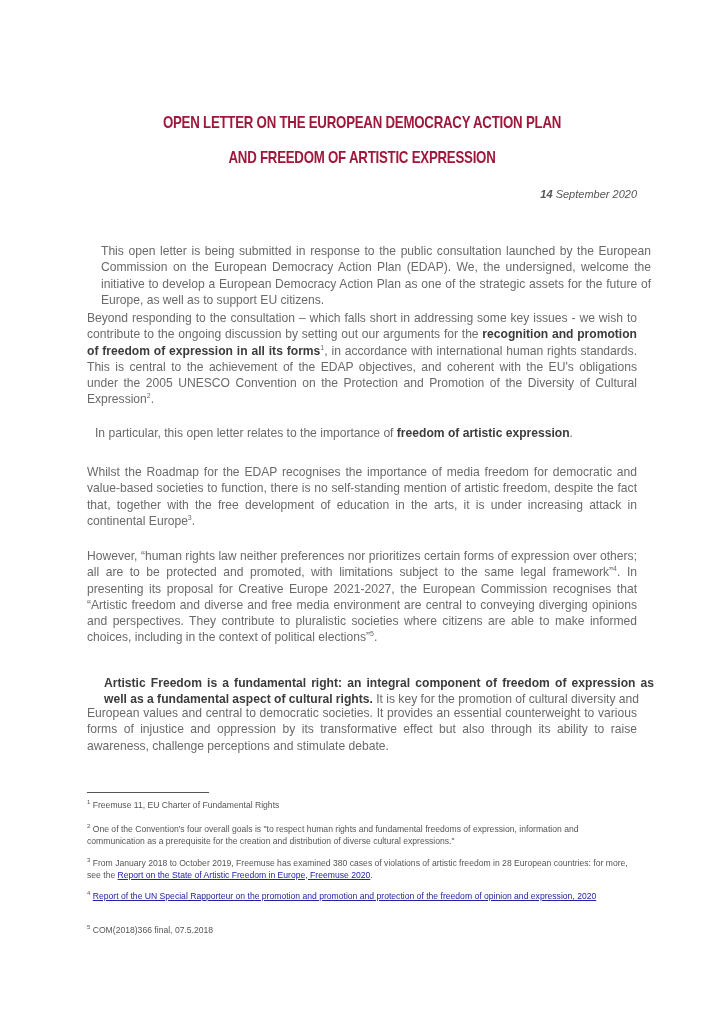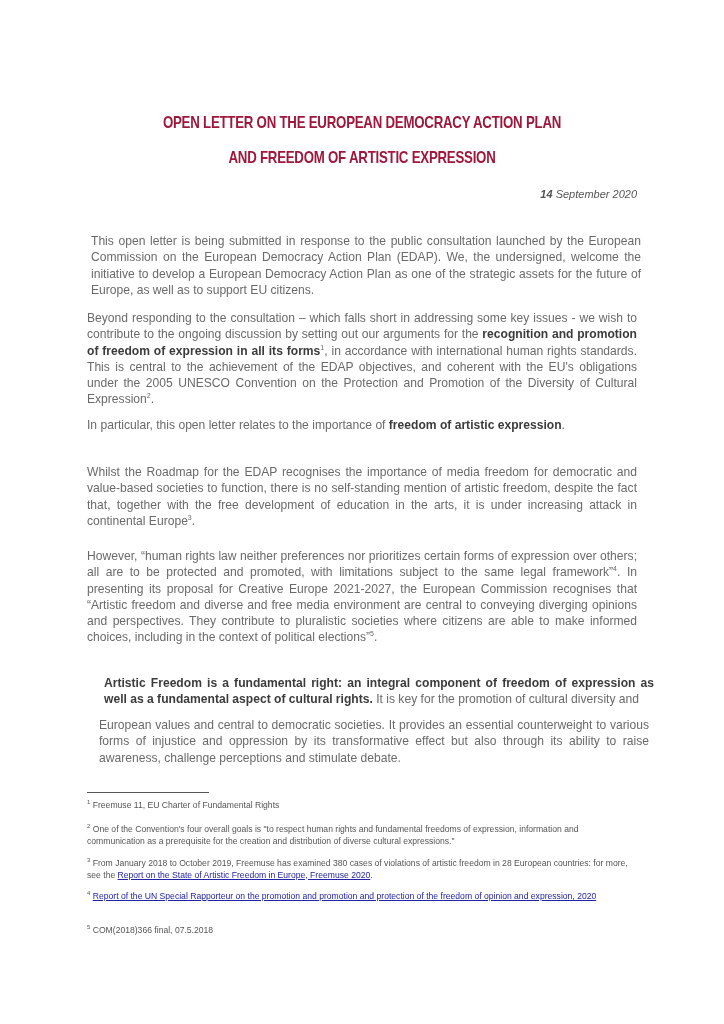--- a/index.html
+++ b/index.html
@@ -93,33 +93,33 @@
 </head>
 <body>
 
 <div class="page">
 
   <div class="title l1">OPEN LETTER ON THE EUROPEAN DEMOCRACY ACTION PLAN</div>
   <div class="title l2">AND FREEDOM OF ARTISTIC EXPRESSION</div>
 
   <div class="date"><b>14</b><span> September 2020</span></div>
 
-  <p class="body-text" id="p1" style="margin:4px">This open letter is being submitted in response to the public consultation launched by the European Commission on the European Democracy Action Plan (EDAP). We, the undersigned, welcome the initiative to develop a European Democracy Action Plan as one of the strategic assets for the future of Europe, as well as to support EU citizens.</p>
+  <p class="body-text" id="p1" style="margin:14px">This open letter is being submitted in response to the public consultation launched by the European Commission on the European Democracy Action Plan (EDAP). We, the undersigned, welcome the initiative to develop a European Democracy Action Plan as one of the strategic assets for the future of Europe, as well as to support EU citizens.</p>
 
   <p class="body-text" id="p2" style="margin:0"><span>Beyond responding to the consultation – which falls short in addressing some key issues - we wish to contribute to the ongoing discussion by setting out our arguments for the </span><b>recognition and promotion of freedom of expression in all its forms</b><sup>1</sup><span>, in accordance with international human rights standards. This is  central to the achievement of the EDAP objectives, and coherent with the EU's obligations under the 2005 UNESCO Convention on the Protection and Promotion of the Diversity of Cultural Expression</span><sup>2</sup><span>.</span></p>
 
-  <p class="body-text last-line-left" id="p3" style="margin:0"><span>In particular, this open letter relates to the importance of </span><b>freedom of artistic expression</b><span>.</span><br></p>
+  <p class="body-text last-line-left" id="p3" style="margin:8px"><span>In particular, this open letter relates to the importance of </span><b>freedom of artistic expression</b><span>.</span><br></p>
 
   <p class="body-text" id="p4" style="margin:0"><span>Whilst the Roadmap for the EDAP recognises the importance of media freedom for democratic and value-based societies to function, there is no self-standing mention of artistic freedom, despite the fact that, together with the free development of education in the arts, it is under increasing attack in continental Europe</span><sup>3</sup><span>.</span></p>
 
   <p class="body-text" id="p5" style="margin:0"><span>However, “human rights law neither preferences nor prioritizes certain forms of expression over others; all are to be protected and promoted, with limitations subject to the same legal framework”</span><sup>4</sup><span>. In presenting its proposal for Creative Europe 2021-2027, the European Commission recognises that “Artistic freedom and diverse and free media environment are central to conveying diverging opinions and perspectives. They contribute to pluralistic societies where citizens are able to make informed choices, including in the context of political elections”</span><sup>5</sup><span>.</span></p>
 
   <p class="body-text" id="p6" style="margin:17px"><b>Artistic Freedom is a fundamental right: an integral component of freedom of expression as well as a fundamental aspect of cultural rights.</b><span> It is key for the promotion of cultural diversity and</span></p>
 
-  <p class="body-text" id="p7" style="margin:12px">European values and central to democratic societies. It provides an essential counterweight to various forms of injustice and oppression by its transformative effect but also through its ability to raise awareness, challenge perceptions and stimulate debate.</p>
+  <p class="body-text" id="p7" style="margin:0">European values and central to democratic societies. It provides an essential counterweight to various forms of injustice and oppression by its transformative effect but also through its ability to raise awareness, challenge perceptions and stimulate debate.</p>
 
   <div class="sep"></div>
 
   <div class="fn" id="fn1"><sup>1</sup><span> Freemuse 11, EU Charter of Fundamental Rights</span></div>
 
   <div class="fn" id="fn2"><sup>2</sup><span> One of the Convention's four overall goals is "to respect human rights and fundamental freedoms of expression, information and communication as a prerequisite for the creation and distribution of diverse cultural expressions."</span></div>
 
   <div class="fn" id="fn3"><sup>3</sup><span> From January 2018 to October 2019, Freemuse has examined 380 cases of violations of artistic freedom in 28 European countries: for more, see the </span><a>Report on the State of Artistic Freedom in Europe, Freemuse 2020</a><span>.</span></div>
 
   <div class="fn" id="fn4"><sup>4</sup> <a>Report of the UN Special Rapporteur on the promotion and promotion and protection of the freedom of opinion and expression, 2020</a></div>

